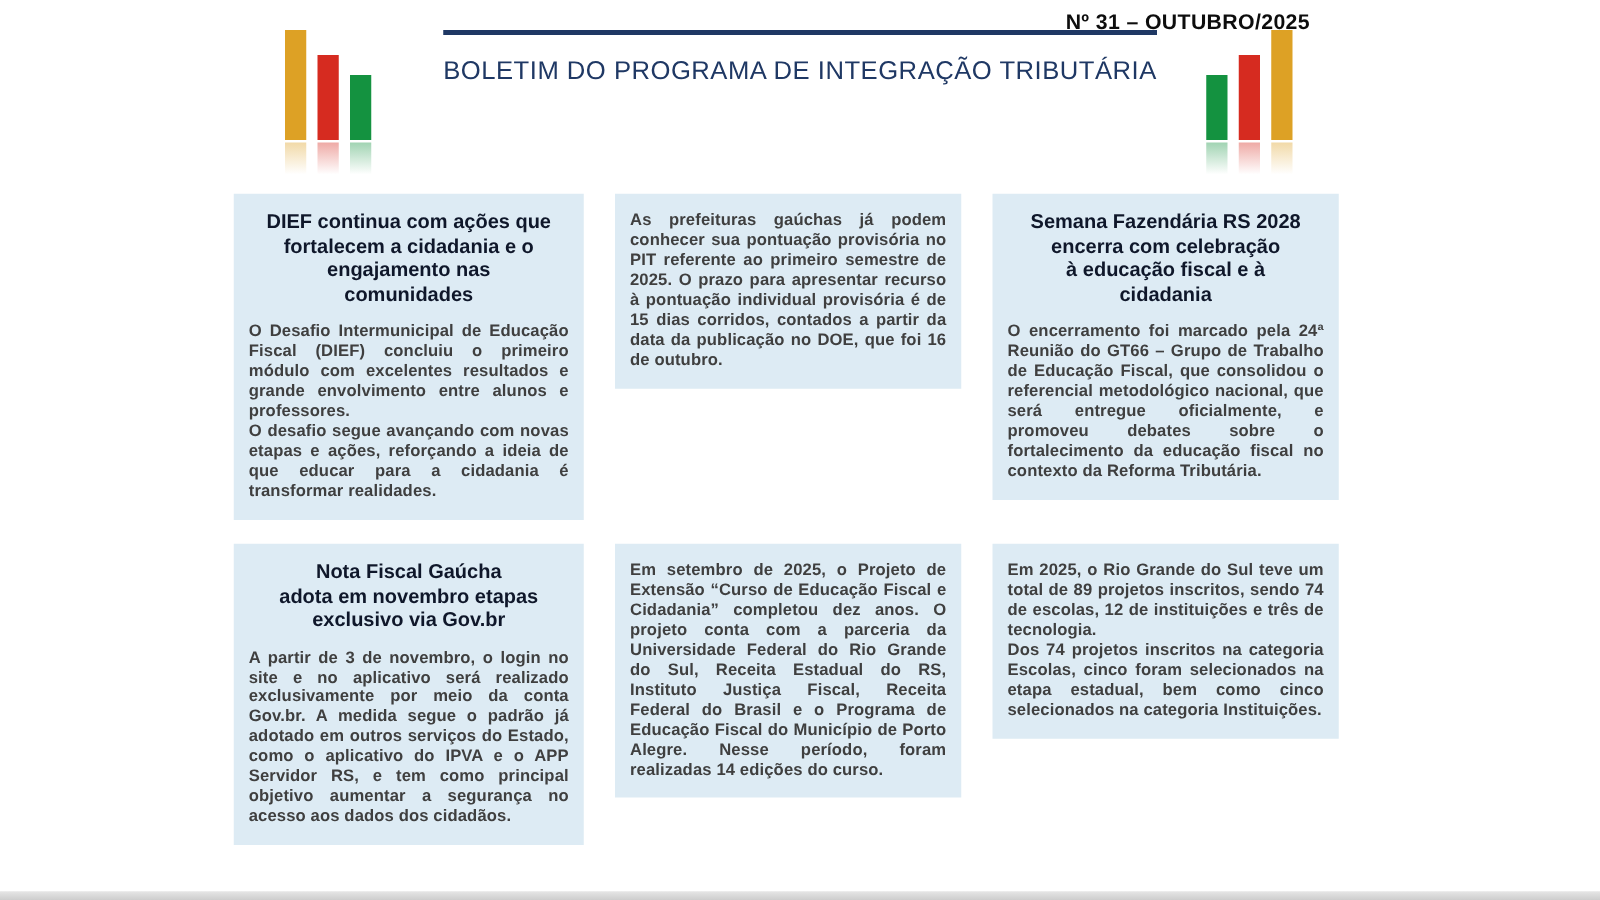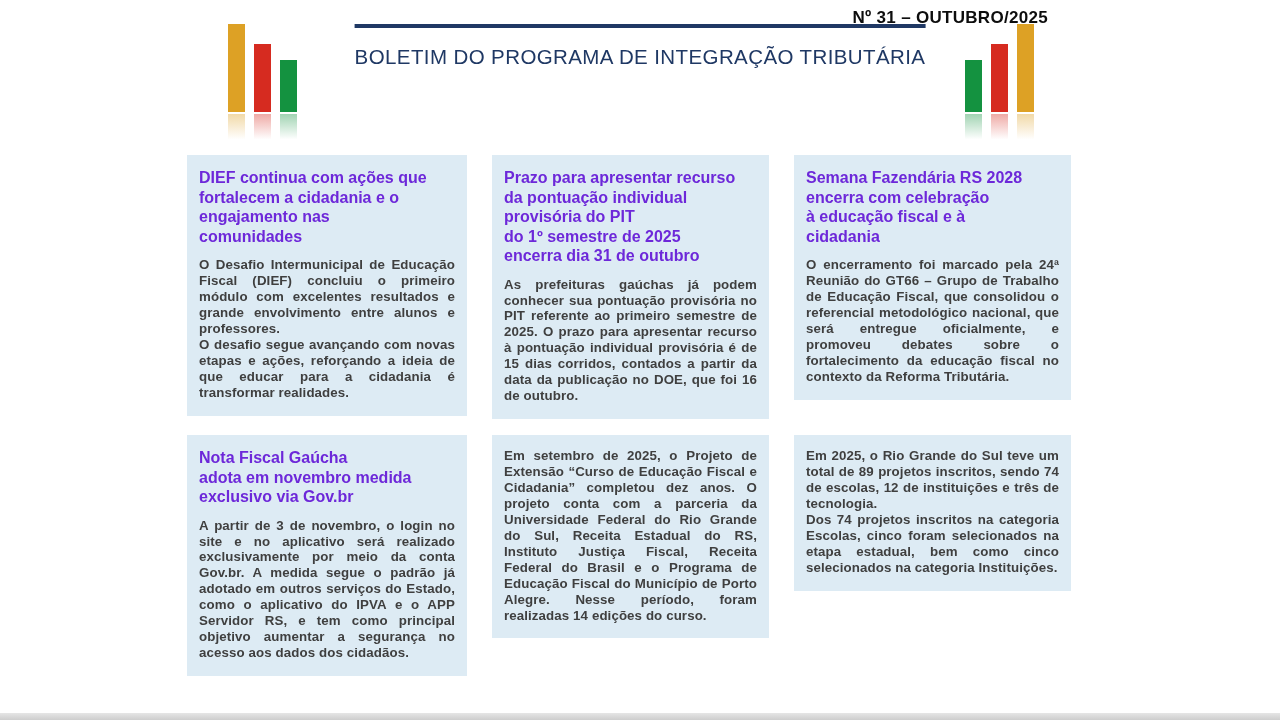--- a/index.html
+++ b/index.html
@@ -45,22 +45,22 @@
   }
 
   
   .grid{
     position:absolute;left:187px;top:155px;
     display:grid;grid-template-columns:280px 277px 277px;
     column-gap:25px;grid-auto-rows:268px;row-gap:12px;align-items:start;
   }
   .card{background:#ddebf4;padding:13px 12px 15px;box-sizing:border-box;width:100%;}
   .card-title{
-    margin:0 0 11px;font-size:16px;font-weight:bold;color:#6d28d9;
-    line-height:1.22;white-space:pre-line;
+    margin:0 0 11px;font-size:16px;font-weight:bold;color:#0f172a;
+    text-align:center;line-height:1.22;white-space:pre-line;
   }
   .card-body{
     margin:0;font-size:13.3px;line-height:1.2;color:#3f3f3f;
     text-align:justify;white-space:pre-line;letter-spacing:.1px;font-weight:bold;
   }
 
   
   .bottom-bar{
     position:absolute;left:0;bottom:0;width:1280px;height:7px;
     background:linear-gradient(#e6e6e6,#cdcdcd);
@@ -113,39 +113,34 @@
     <article class="card">
       <h2 class="card-title">DIEF continua com ações que
 fortalecem a cidadania e o
 engajamento nas
 comunidades</h2>
       <p class="card-body">O Desafio Intermunicipal de Educação Fiscal (DIEF) concluiu o primeiro módulo com excelentes resultados e grande envolvimento entre alunos e professores.
 O desafio segue avançando com novas etapas e ações, reforçando a ideia de que educar para a cidadania é transformar realidades.</p>
     </article>
 
     <article class="card">
-      <h2 class="card-title">Prazo para apresentar recurso
-da pontuação individual
-provisória do PIT
-do 1º semestre de 2025
-encerra dia 31 de outubro</h2>
       <p class="card-body">As prefeituras gaúchas já podem conhecer sua pontuação provisória no PIT referente ao primeiro semestre de 2025. O prazo para apresentar recurso à pontuação individual provisória é de 15 dias corridos, contados a partir da data da publicação no DOE, que foi 16 de outubro.</p>
     </article>
 
     <article class="card">
       <h2 class="card-title">Semana Fazendária RS 2028
 encerra com celebração
 à educação fiscal e à
 cidadania</h2>
       <p class="card-body">O encerramento foi marcado pela 24ª Reunião do GT66 – Grupo de Trabalho de Educação Fiscal, que consolidou o referencial metodológico nacional, que será entregue oficialmente, e promoveu debates sobre o fortalecimento da educação fiscal no contexto da Reforma Tributária.</p>
     </article>
 
     <article class="card">
       <h2 class="card-title">Nota Fiscal Gaúcha
-adota em novembro medida
+adota em novembro etapas
 exclusivo via Gov.br</h2>
       <p class="card-body">A partir de 3 de novembro, o login no site e no aplicativo será realizado exclusivamente por meio da conta Gov.br. A medida segue o padrão já adotado em outros serviços do Estado, como o aplicativo do IPVA e o APP Servidor RS, e tem como principal objetivo aumentar a segurança no acesso aos dados dos cidadãos.</p>
     </article>
 
     <article class="card">
       <p class="card-body">Em setembro de 2025, o Projeto de Extensão “Curso de Educação Fiscal e Cidadania” completou dez anos. O projeto conta com a parceria da Universidade Federal do Rio Grande do Sul, Receita Estadual do RS, Instituto Justiça Fiscal, Receita Federal do Brasil e o Programa de Educação Fiscal do Município de Porto Alegre. Nesse período, foram realizadas 14 edições do curso.</p>
     </article>
 
     <article class="card">
       <p class="card-body">Em 2025, o Rio Grande do Sul teve um total de 89 projetos inscritos, sendo 74 de escolas, 12 de instituições e três de tecnologia.

